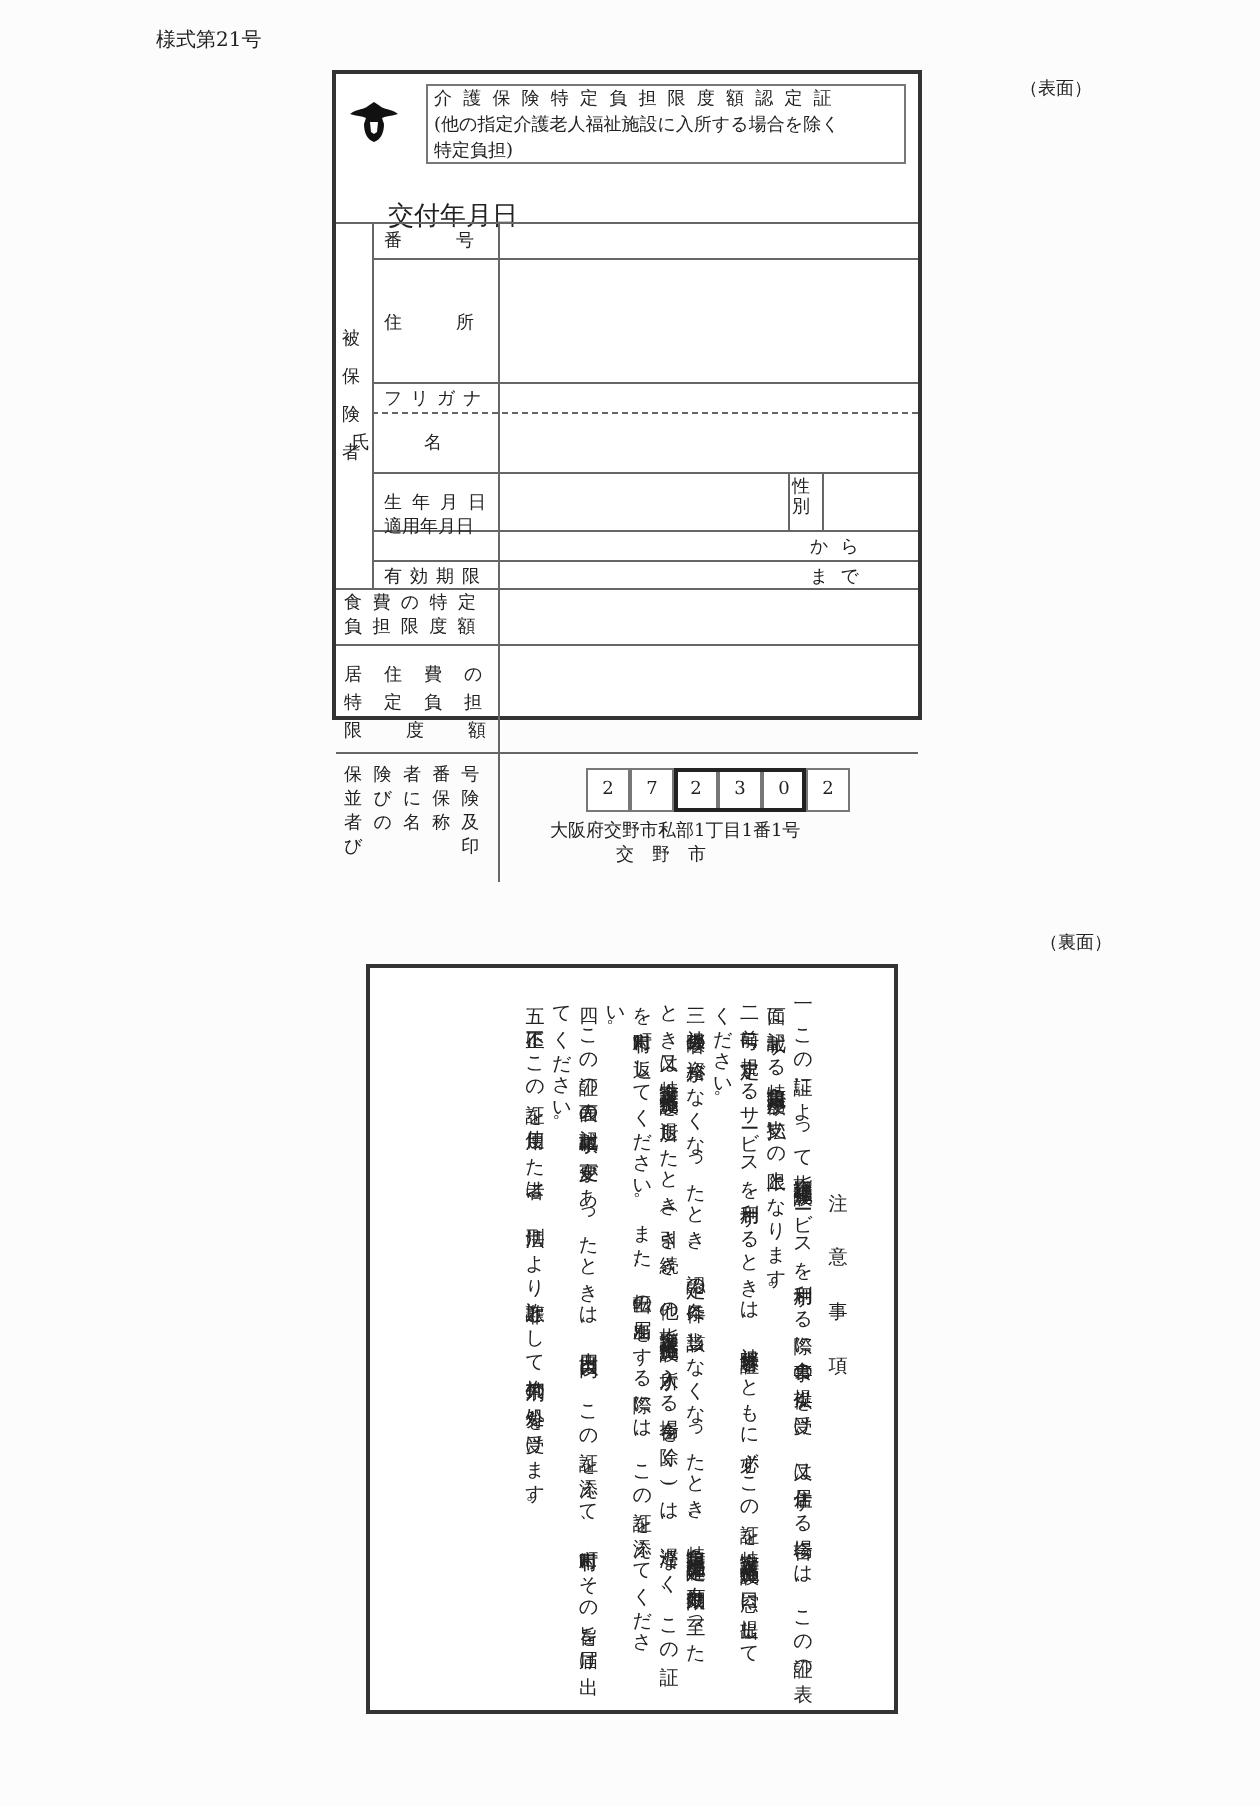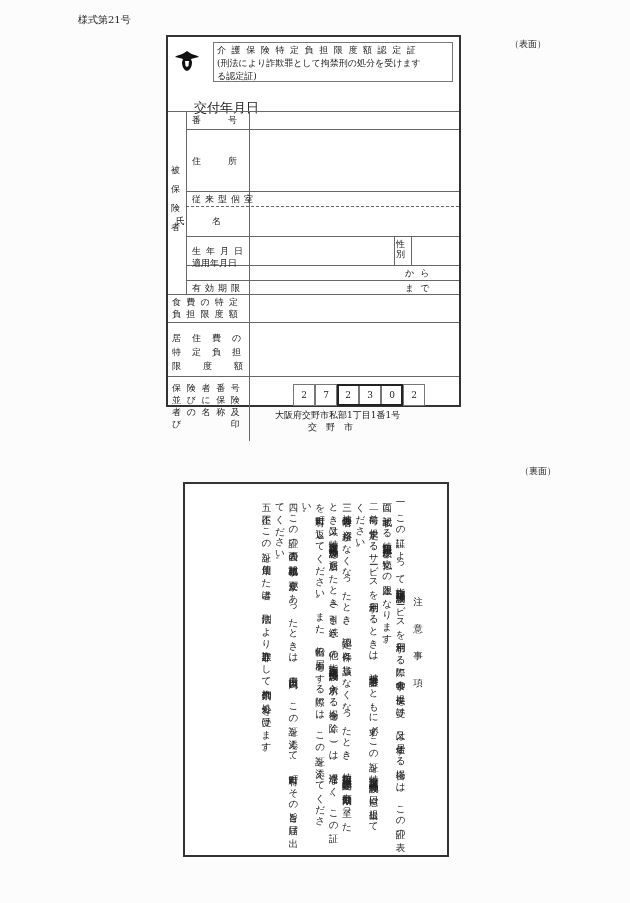--- a/index.html
+++ b/index.html
@@ -3,21 +3,21 @@
 <meta charset="utf-8">
 <style>
   html,body{margin:0;padding:0;background:#fcfcfc;}
   body{width:630px;height:903px;position:relative;font-family:"DejaVu Serif","Liberation Serif",serif;color:#222;overflow:hidden;}
   .abs{position:absolute;}
   #form-no{left:78px;top:13px;font-size:10px;}
   #side-front{left:510px;top:38px;font-size:9px;}
   #side-back{left:520px;top:465px;font-size:9px;}
 
   
-  #front{left:166px;top:35px;width:295px;height:372px;border:2px solid #333;box-sizing:border-box;background:#fff;}
+  #front{left:166px;top:35px;width:295px;height:325px;border:2px solid #333;box-sizing:border-box;background:#fff;}
   #emblem{left:6px;top:13px;width:26px;height:22px;}
   #title-box{left:45px;top:5px;width:240px;height:40px;border:1px solid #777;box-sizing:border-box;padding:1px 3px;font-size:9px;line-height:13px;}
   #title-main{letter-spacing:5.6px;white-space:nowrap;}
   #issue-label{left:26px;top:62px;font-size:13px;}
 
   .hline{position:absolute;height:0;border-top:1px solid #666;}
   .vline{position:absolute;width:0;border-left:1px solid #666;}
   .dash{position:absolute;height:0;border-top:1px dashed #666;}
   .lbl{position:absolute;font-size:9px;white-space:nowrap;}
 
@@ -36,22 +36,22 @@
 <div id="form-no" class="abs">様式第21号</div>
 <div id="side-front" class="abs">（表面）</div>
 
 <div id="front" class="abs">
   <svg id="emblem" class="abs" viewBox="0 0 26 22">
     <path d="M1 7 C5 4 8 5 10 3 L13 1 L16 3 C18 5 21 4 25 7 C22 8 19 8 17 9 L18 12 C18 17 16 20 13 21 C10 20 8 17 8 12 L9 9 C7 8 4 8 1 7 Z" fill="#111"></path>
     <path d="M11 11 L15 11 L14.5 16 L13 17 L11.5 16 Z" fill="#fff"></path>
   </svg>
   <div id="title-box" class="abs">
     <div id="title-main">介護保険特定負担限度額認定証</div>
-    <div>(刑法により詐欺罪として拘禁刑の処分を受けます</div>
-    <div>る認定証)</div>
+    <div>(他の指定介護老人福祉施設に入所する場合を除く</div>
+    <div>特定負担)</div>
   </div>
   <div id="issue-label" class="abs">交付年月日</div>
 
   <div class="hline" style="left:0;top:74px;width:291px;"></div>
   <div class="hline" style="left:18px;top:92px;width:273px;"></div>
   <div class="hline" style="left:18px;top:154px;width:273px;"></div>
   <div class="dash" style="left:18px;top:169px;width:273px;"></div>
   <div class="hline" style="left:18px;top:199px;width:273px;"></div>
   <div class="hline" style="left:18px;top:228px;width:273px;"></div>
   <div class="hline" style="left:18px;top:243px;width:273px;"></div>
@@ -66,21 +66,21 @@
 
   <div class="lbl" style="left:3px;top:124px;font-size:9px;line-height:19px;white-space:normal;width:10px;">
     <div>被</div>
     <div>保</div>
     <div>険</div>
     <div>者</div>
   </div>
 
   <div class="lbl" style="left:24px;top:77px;">番　　　号</div>
   <div class="lbl" style="left:24px;top:118px;">住　　　所</div>
-  <div class="lbl" style="left:24px;top:156px;letter-spacing:4px;">従来型個室</div>
+  <div class="lbl" style="left:24px;top:156px;letter-spacing:4px;">フリガナ</div>
   <div class="lbl" style="left:8px;top:178px;">氏　　　名</div>
   <div class="lbl" style="left:24px;top:208px;letter-spacing:5px;">生年月日</div>
   <div class="lbl" style="left:228px;top:202px;line-height:10px;white-space:normal;width:12px;">
     <div>性</div>
       <div>別</div>
   </div>
   <div class="lbl" style="left:24px;top:220px;">適用年月日</div>
   <div class="lbl" style="left:237px;top:230px;letter-spacing:6px;">から</div>
   <div class="lbl" style="left:24px;top:245px;letter-spacing:4px;">有効期限</div>
   <div class="lbl" style="left:237px;top:245px;letter-spacing:6px;">まで</div>

